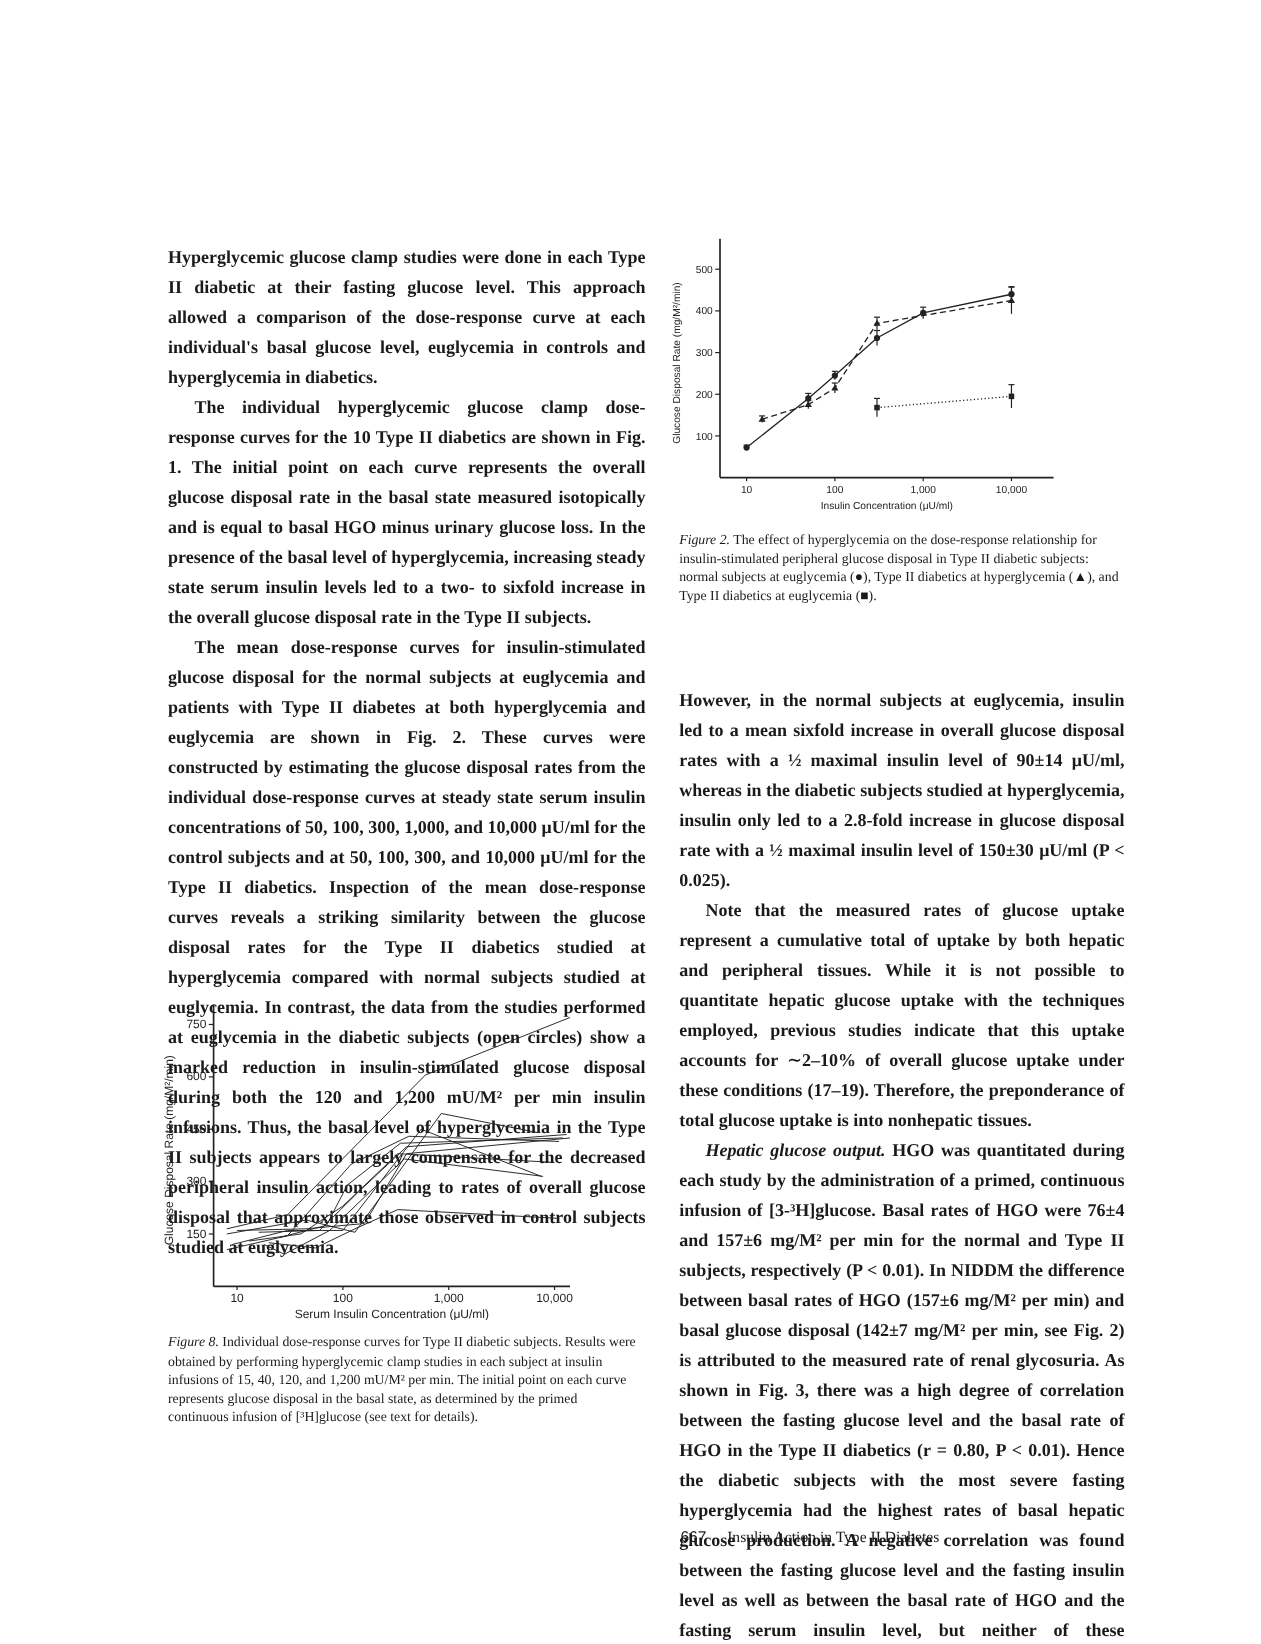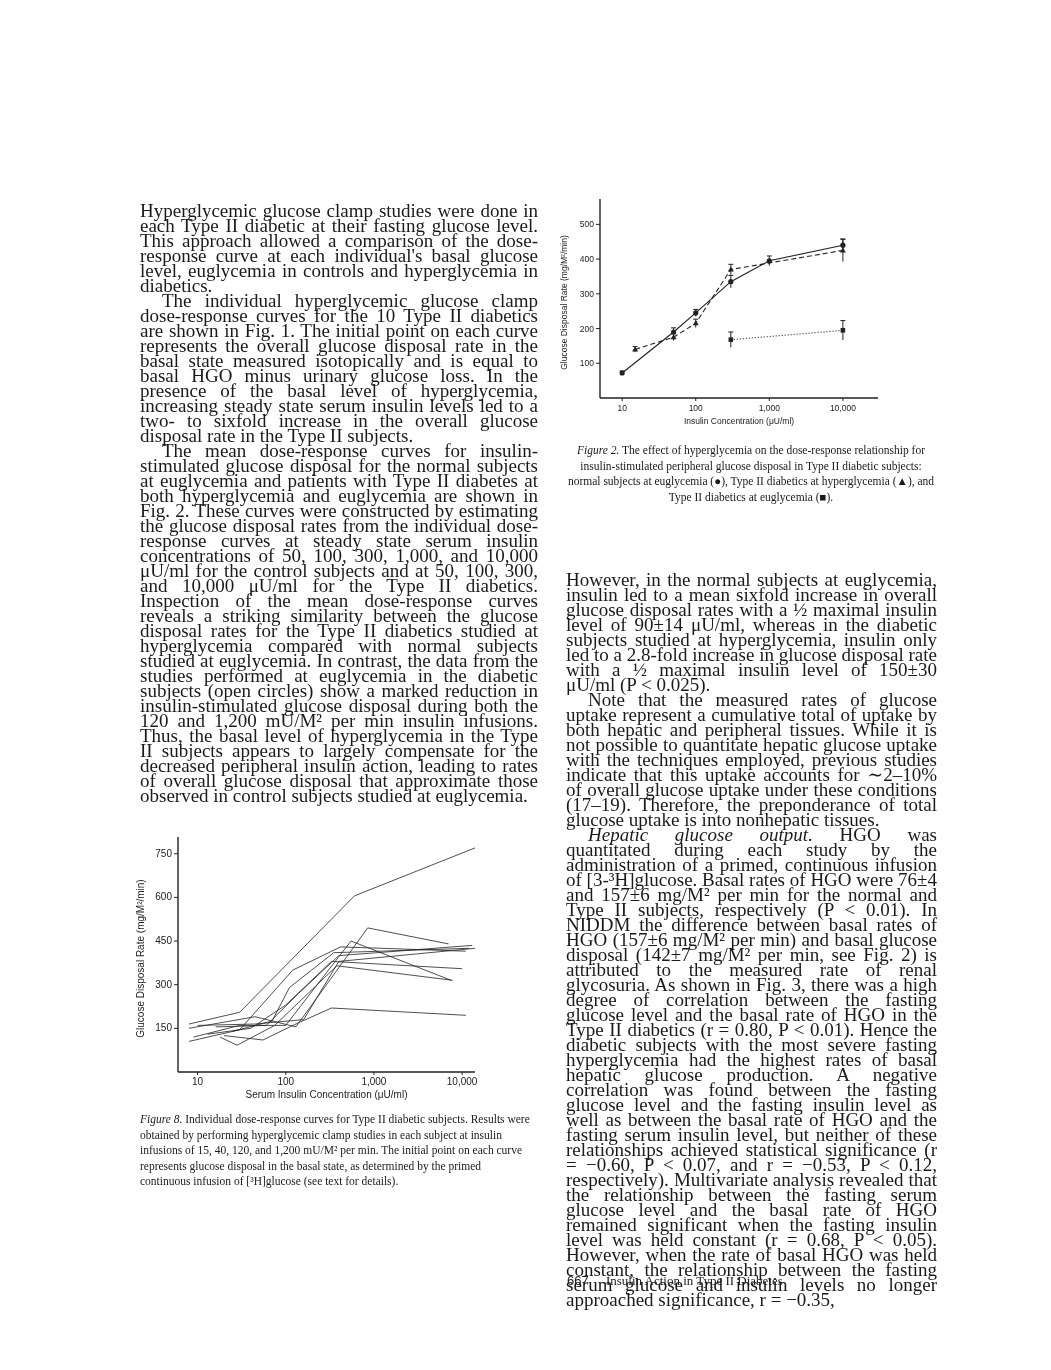--- a/index.html
+++ b/index.html
@@ -1,25 +1,25 @@
 <!DOCTYPE html>
 <html><head>
 <meta charset="utf-8">
 <style>
   html,body{margin:0;padding:0;background:#fff;}
   body{width:1051px;height:1370px;position:relative;font-family:"Liberation Serif","DejaVu Serif",serif;color:#1a1a1a;overflow:hidden;}
-  .col{position:absolute;font-size:19px;line-height:15px;text-align:justify;}
+  .col{position:absolute;font-size:15px;line-height:25px;text-align:justify;font-weight:bold;}
   .col p{margin:0;}
   .col p.ind{text-indent:22px;}
   #left{left:140px;top:203px;width:398px;}
   #right{left:566px;top:572px;width:371px;}
   .cap{position:absolute;font-size:11.5px;line-height:15.5px;}
   .cap em{font-style:italic;}
   #cap1{left:140px;top:1112px;width:390px;}
-  #cap2{left:566px;top:443px;width:370px;text-align:center;}
+  #cap2{left:566px;top:443px;width:370px;}
   .fig{position:absolute;}
   .fig svg text{font-family:"Liberation Sans","DejaVu Sans",sans-serif;fill:#222;}
   #fig1{left:130px;top:835px;width:360px;height:265px;}
   #fig2{left:550px;top:195px;width:340px;height:235px;}
   #footer{position:absolute;left:567px;top:1273px;font-size:13px;}
   #footer .num{font-family:"Liberation Sans",sans-serif;font-weight:normal;margin-right:14px;}
   #footer .title{}
 </style>
 </head>
 <body>

